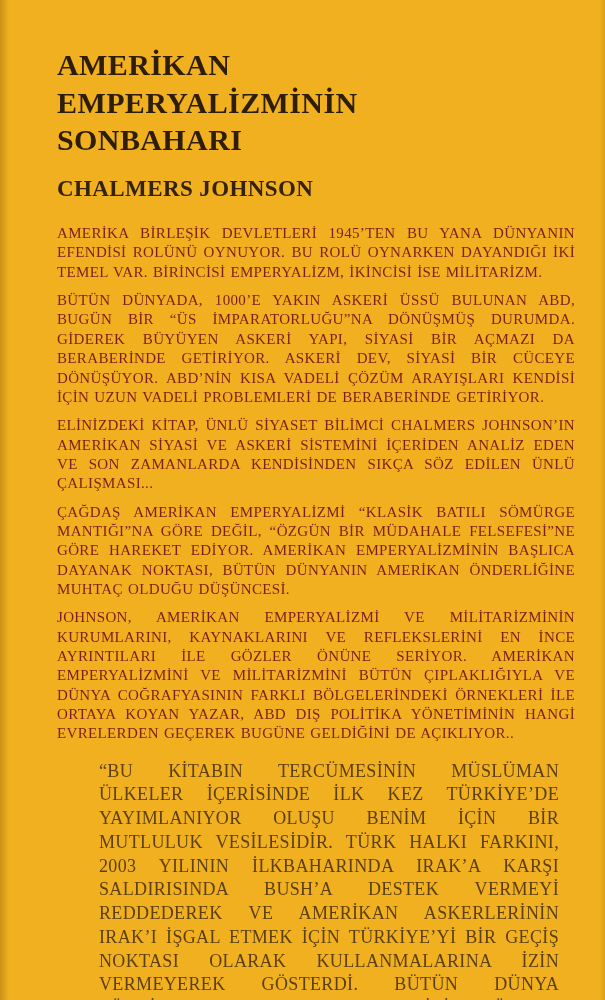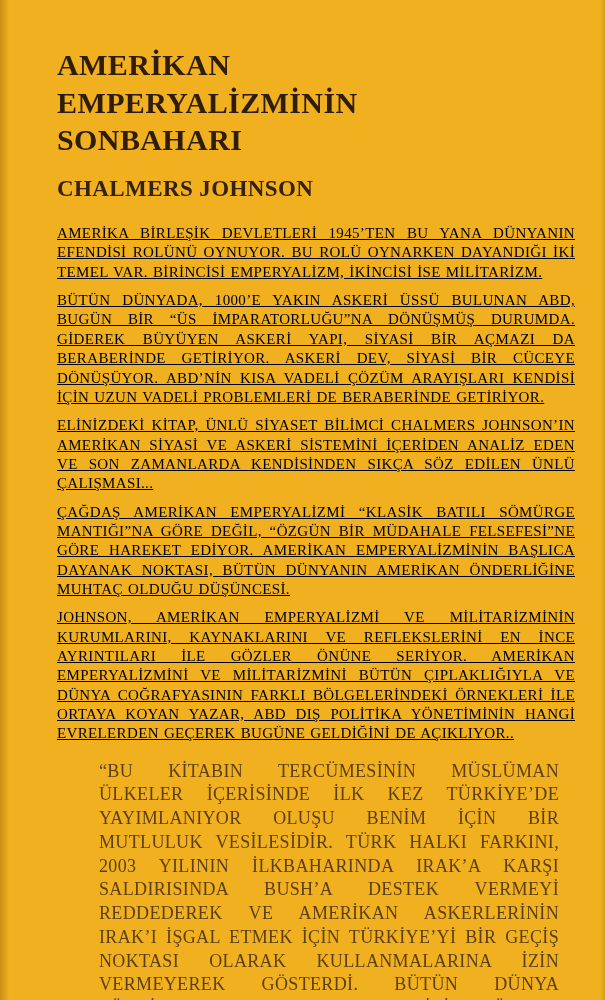--- a/index.html
+++ b/index.html
@@ -51,22 +51,21 @@
     letter-spacing: 0.4px;
     color: #35220c;
   }
   .body-text p {
     margin: 0 0 9px 0;
     font-size: 15px;
     line-height: 1.29;
     letter-spacing: 0.35px;
     word-spacing: 1px;
     text-align: justify;
-    color: #000000;
-    text-decoration: underline;
+    color: #7f1d1d;
   }
   .quote {
     margin: 13px 0 0 26px;
     padding: 0;
   }
   .quote p {
     margin: 16px;
     font-size: 18px;
     line-height: 1.32;
     letter-spacing: 0.35px;

